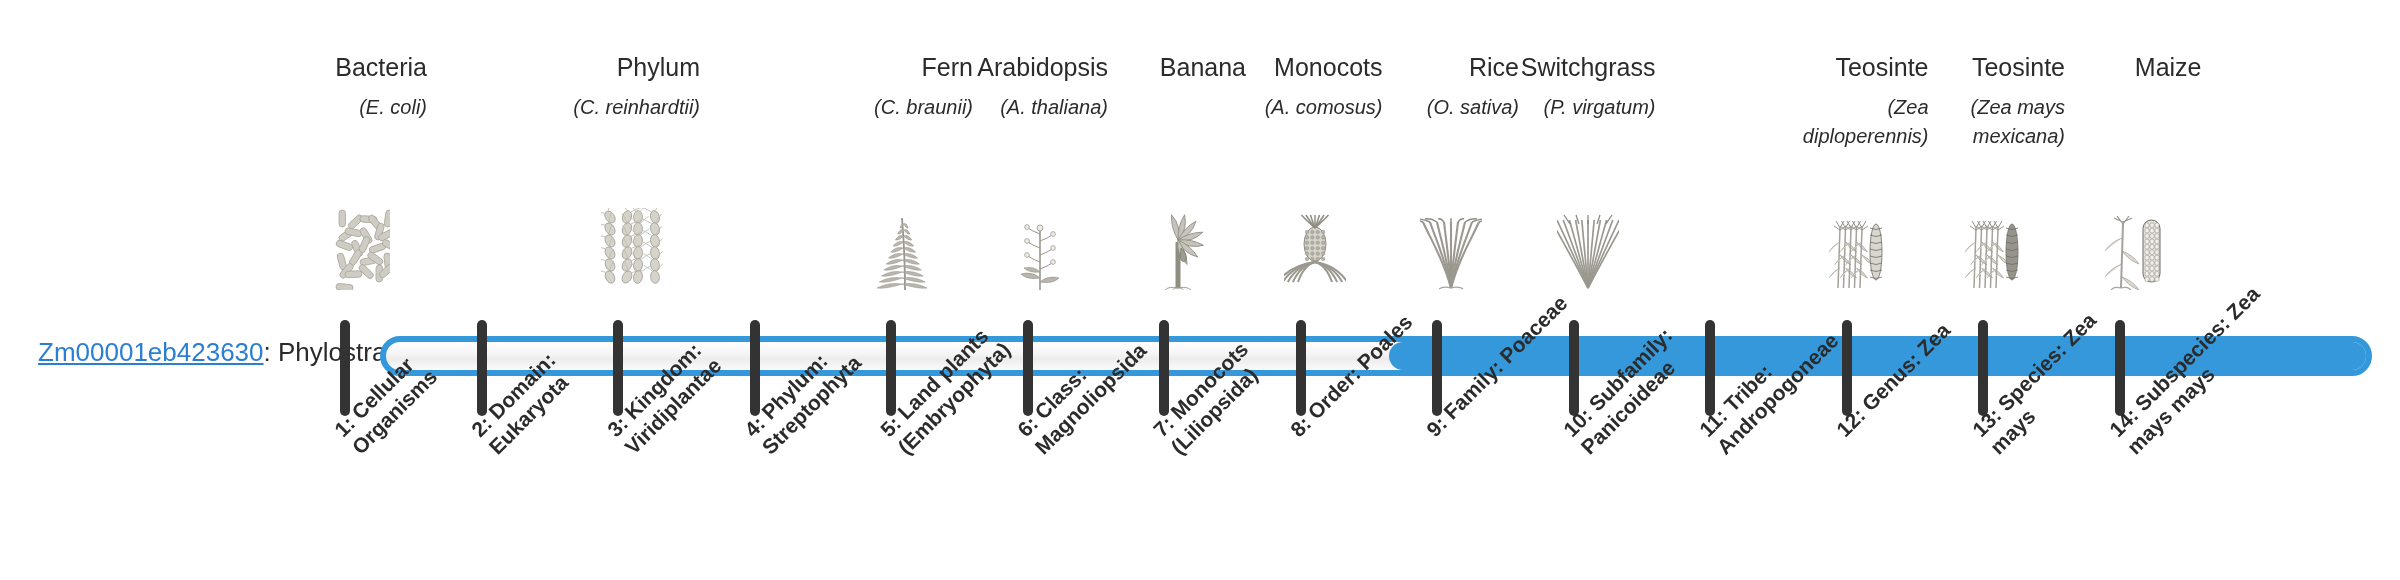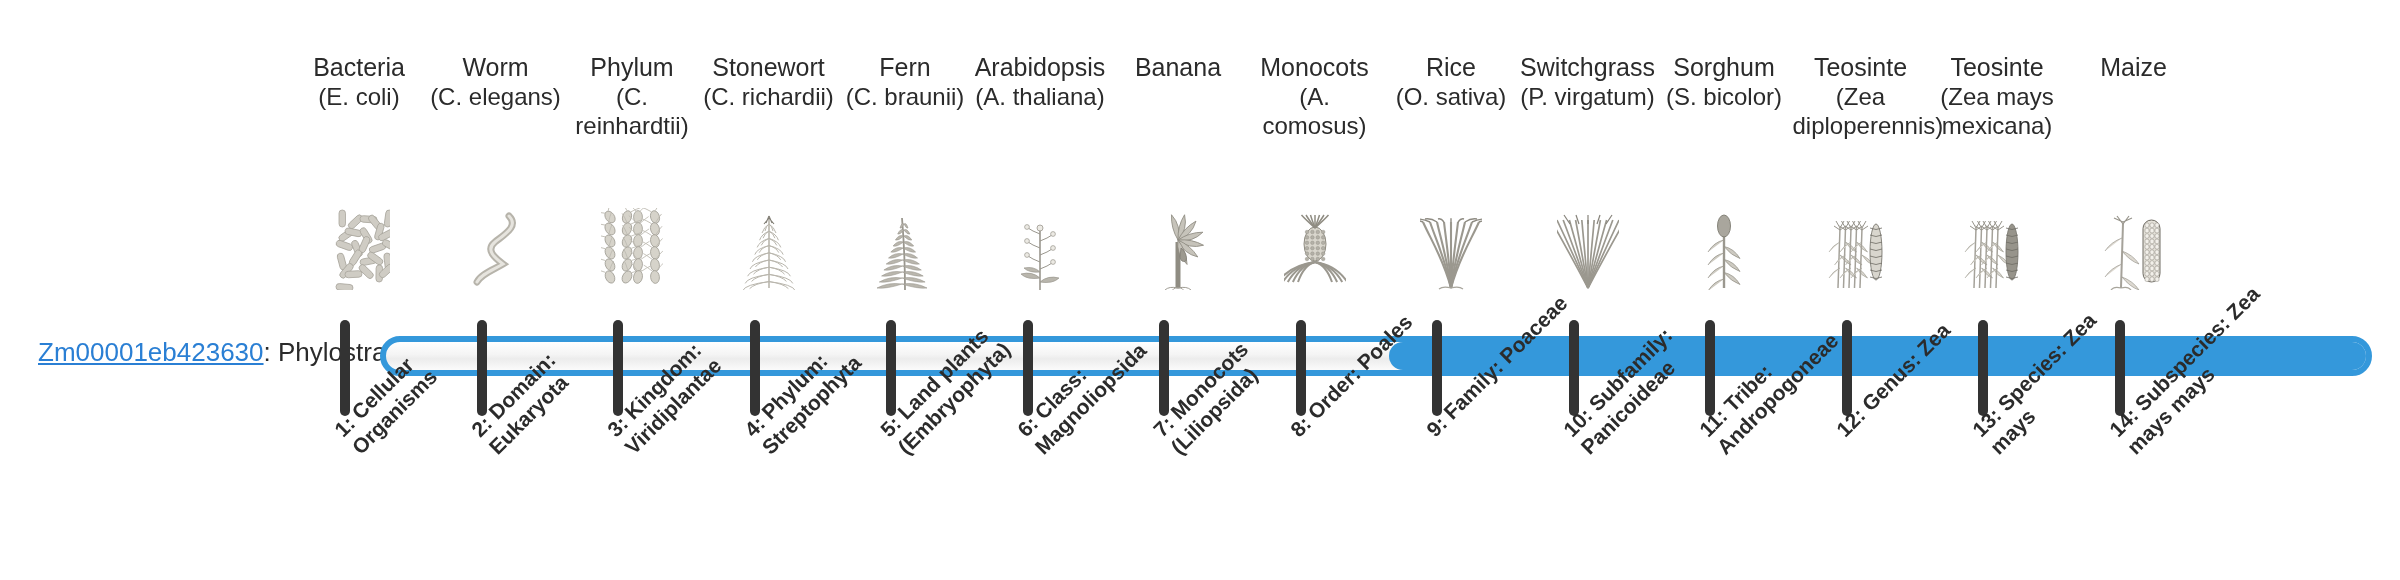--- a/index.html
+++ b/index.html
@@ -41,34 +41,36 @@
   #columns {
     position: absolute;
     left: 466px;
     top: 0px;
     width: 1906px;
     height: 320px;
   }
   .col {
     position: absolute;
     top: 0;
-    text-align: center;
+    text-align: right;
   }
   .common-name {
     font-size: 25px;
     line-height: 30px;
     color: #2b2b2b;
     margin-top: 52px;
     white-space: nowrap;
     overflow: visible;
   }
   .sci-name {
-    font-size: 24px;
+    font-size: 20px;
     line-height: 29px;
+    font-style: italic;
     color: #2b2b2b;
+    margin-top: 11px;
   }
   .organism-art {
     position: absolute;
     left: 0;
     right: 0;
     top: 172px;
     height: 118px;
     display: flex;
     align-items: flex-end;
     justify-content: center;
@@ -166,30 +168,20 @@
             <rect x="52" y="50" width="17" height="6.5" rx="3.2" fill="#cfccc4" stroke="#a9a69d" stroke-width="0.8" transform="rotate(83 60 53)"></rect>
             <rect x="10" y="60" width="17" height="6.5" rx="3.2" fill="#cfccc4" stroke="#a9a69d" stroke-width="0.8" transform="rotate(-50 18 63)"></rect>
             <rect x="17" y="63" width="17" height="6.5" rx="3.2" fill="#cfccc4" stroke="#a9a69d" stroke-width="0.8" transform="rotate(-3 25 66)"></rect>
             <rect x="30" y="60" width="17" height="6.5" rx="3.2" fill="#cfccc4" stroke="#a9a69d" stroke-width="0.8" transform="rotate(44 38 63)"></rect>
             <rect x="43" y="63" width="17" height="6.5" rx="3.2" fill="#cfccc4" stroke="#a9a69d" stroke-width="0.8" transform="rotate(-89 51 66)"></rect>
             <rect x="50" y="60" width="17" height="6.5" rx="3.2" fill="#cfccc4" stroke="#a9a69d" stroke-width="0.8" transform="rotate(-42 58 63)"></rect>
             <rect x="8" y="76" width="17" height="6.5" rx="3.2" fill="#cfccc4" stroke="#a9a69d" stroke-width="0.8" transform="rotate(5 16 79)"></rect>
           </svg>
         </div>
       </div>
-      <div class="col" style="left: -38.5px; width: 136px;">
-        <div class="common-name">Worm</div>
-        <div class="sci-name">(C. elegans)</div>
-        <div class="organism-art">
-          <svg width="62" height="82" viewBox="0 0 62 82">
-        <path d="M44 8 C54 18 40 26 30 34 C20 42 30 50 38 56 C28 62 16 66 12 74" fill="none" stroke="#b7b4ab" stroke-width="7" stroke-linecap="round"></path>
-        <path d="M44 8 C54 18 40 26 30 34 C20 42 30 50 38 56 C28 62 16 66 12 74" fill="none" stroke="#e6e4de" stroke-width="3" stroke-linecap="round"></path>
-      </svg>
-        </div>
-      </div>
       <div class="col" style="left: 98px; width: 136px;">
         <div class="common-name">Phylum</div>
         <div class="sci-name">(C. reinhardtii)</div>
         <div class="organism-art">
           <svg width="62" height="82" viewBox="0 0 62 82">
             <g transform="rotate(-35 9 9)">
           <ellipse cx="9" cy="9" rx="4.4" ry="6.4" fill="#d6d3ca" stroke="#a29f96" stroke-width="0.8"></ellipse>
           <path d="M7 3 q-5 -5 -8 -7" stroke="#bdbab1" stroke-width="0.8" fill="none"></path>
           <path d="M11 3 q5 -5 8 -7" stroke="#bdbab1" stroke-width="0.8" fill="none"></path>
         </g>
@@ -301,48 +293,20 @@
             <g transform="rotate(11 37 69)">
           <ellipse cx="37" cy="69" rx="4.4" ry="6.4" fill="#d6d3ca" stroke="#a29f96" stroke-width="0.8"></ellipse>
           <path d="M35 63 q-5 -5 -8 -7" stroke="#bdbab1" stroke-width="0.8" fill="none"></path>
           <path d="M39 63 q5 -5 8 -7" stroke="#bdbab1" stroke-width="0.8" fill="none"></path>
         </g>
             <g transform="rotate(-6 54 69)">
           <ellipse cx="54" cy="69" rx="4.4" ry="6.4" fill="#d6d3ca" stroke="#a29f96" stroke-width="0.8"></ellipse>
           <path d="M52 63 q-5 -5 -8 -7" stroke="#bdbab1" stroke-width="0.8" fill="none"></path>
           <path d="M56 63 q5 -5 8 -7" stroke="#bdbab1" stroke-width="0.8" fill="none"></path>
         </g>
-          </svg>
-        </div>
-      </div>
-      <div class="col" style="left: 234.5px; width: 136px;">
-        <div class="common-name">Stonewort</div>
-        <div class="sci-name">(C. richardii)</div>
-        <div class="organism-art">
-          <svg width="62" height="82" viewBox="0 0 62 82">
-            <path d="M31 80 L31 10" stroke="#b9b6ad" stroke-width="1.6" fill="none"></path>
-            <path d="M31 16 q-5 3 -7 9 M31 16 q5 3 7 9
-                      M31 16 q-3 2 -4 7 M31 16 q3 2 4 7" stroke="#b9b6ad" stroke-width="1" fill="none"></path>
-            <path d="M31 23.2 q-7.4 3 -9.4 9 M31 23.2 q7.4 3 9.4 9
-                      M31 23.2 q-4.44 2 -5.920000000000001 7 M31 23.2 q4.44 2 5.920000000000001 7" stroke="#b9b6ad" stroke-width="1" fill="none"></path>
-            <path d="M31 30.4 q-9.8 3 -11.8 9 M31 30.4 q9.8 3 11.8 9
-                      M31 30.4 q-5.88 2 -7.840000000000001 7 M31 30.4 q5.88 2 7.840000000000001 7" stroke="#b9b6ad" stroke-width="1" fill="none"></path>
-            <path d="M31 37.6 q-12.2 3 -14.2 9 M31 37.6 q12.2 3 14.2 9
-                      M31 37.6 q-7.319999999999999 2 -9.76 7 M31 37.6 q7.319999999999999 2 9.76 7" stroke="#b9b6ad" stroke-width="1" fill="none"></path>
-            <path d="M31 44.8 q-14.6 3 -16.6 9 M31 44.8 q14.6 3 16.6 9
-                      M31 44.8 q-8.76 2 -11.68 7 M31 44.8 q8.76 2 11.68 7" stroke="#b9b6ad" stroke-width="1" fill="none"></path>
-            <path d="M31 52 q-17 3 -19 9 M31 52 q17 3 19 9
-                      M31 52 q-10.2 2 -13.600000000000001 7 M31 52 q10.2 2 13.600000000000001 7" stroke="#b9b6ad" stroke-width="1" fill="none"></path>
-            <path d="M31 59.2 q-19.4 3 -21.4 9 M31 59.2 q19.4 3 21.4 9
-                      M31 59.2 q-11.639999999999999 2 -15.52 7 M31 59.2 q11.639999999999999 2 15.52 7" stroke="#b9b6ad" stroke-width="1" fill="none"></path>
-            <path d="M31 66.4 q-21.8 3 -23.8 9 M31 66.4 q21.8 3 23.8 9
-                      M31 66.4 q-13.08 2 -17.44 7 M31 66.4 q13.08 2 17.44 7" stroke="#b9b6ad" stroke-width="1" fill="none"></path>
-            <path d="M31 73.6 q-24.2 3 -26.2 9 M31 73.6 q24.2 3 26.2 9
-                      M31 73.6 q-14.52 2 -19.36 7 M31 73.6 q14.52 2 19.36 7" stroke="#b9b6ad" stroke-width="1" fill="none"></path>
-            <path d="M31 10 l-5 6 M31 10 l5 6 M31 8 l-3 7 M31 8 l3 7" stroke="#807d74" stroke-width="1.1" fill="none"></path>
           </svg>
         </div>
       </div>
       <div class="col" style="left: 371px; width: 136px;">
         <div class="common-name">Fern</div>
         <div class="sci-name">(C. braunii)</div>
         <div class="organism-art">
           <svg width="62" height="82" viewBox="0 0 62 82">
             <path d="M31 82 C31 60 30 34 28 10" stroke="#9a978e" stroke-width="1.8" fill="none"></path>
             <path d="M30 16 q-2.2 -2 -4 4 q1.6 1 4 -4" fill="#b9b6ad" stroke="#9a978e" stroke-width="0.6"></path>
@@ -517,37 +481,20 @@
             <path d="M31 80 Q37 46 43.4 12" stroke="#9b988f" stroke-width="1.7" fill="none"></path>
             <path d="M31 80 Q40 46 49.6 12" stroke="#9b988f" stroke-width="1.7" fill="none"></path>
             <path d="M31 80 Q43 46 55.8 12" stroke="#9b988f" stroke-width="1.7" fill="none"></path>
             <path d="M31 80 Q46 46 62 12" stroke="#9b988f" stroke-width="1.7" fill="none"></path>
             <path d="M31 80 Q49 46 68.2 12" stroke="#9b988f" stroke-width="1.7" fill="none"></path>
             <path d="M13 16 q-4 -6 -6 -9" stroke="#86837a" stroke-width="1.2" fill="none"></path>
             <path d="M22 16 q-2 -6 -3 -9" stroke="#86837a" stroke-width="1.2" fill="none"></path>
             <path d="M31 16 q0 -6 0 -9" stroke="#86837a" stroke-width="1.2" fill="none"></path>
             <path d="M40 16 q2 -6 3 -9" stroke="#86837a" stroke-width="1.2" fill="none"></path>
             <path d="M49 16 q4 -6 6 -9" stroke="#86837a" stroke-width="1.2" fill="none"></path>
-          </svg>
-        </div>
-      </div>
-      <div class="col" style="left: 1190px; width: 136px;">
-        <div class="common-name">Sorghum</div>
-        <div class="sci-name">(S. bicolor)</div>
-        <div class="organism-art">
-          <svg width="62" height="82" viewBox="0 0 62 82">
-            <path d="M31 80 L31 26" stroke="#9b988f" stroke-width="2.4" fill="none"></path>
-            <ellipse cx="31" cy="18" rx="6.5" ry="11" fill="#a9a69d" stroke="#7d7a71" stroke-width="0.9"></ellipse>
-            <path d="M31 32 q-10 2 -16 12 q--9 -3 --16 -12 z" fill="#cdcac1" stroke="#8f8c82" stroke-width="0.7"></path>
-            <path d="M31 38.5 q10 2 16 12 q-9 -3 -16 -12 z" fill="#cdcac1" stroke="#8f8c82" stroke-width="0.7"></path>
-            <path d="M31 45 q-10 2 -16 12 q--9 -3 --16 -12 z" fill="#cdcac1" stroke="#8f8c82" stroke-width="0.7"></path>
-            <path d="M31 51.5 q10 2 16 12 q-9 -3 -16 -12 z" fill="#cdcac1" stroke="#8f8c82" stroke-width="0.7"></path>
-            <path d="M31 58 q-10 2 -16 12 q--9 -3 --16 -12 z" fill="#cdcac1" stroke="#8f8c82" stroke-width="0.7"></path>
-            <path d="M31 64.5 q10 2 16 12 q-9 -3 -16 -12 z" fill="#cdcac1" stroke="#8f8c82" stroke-width="0.7"></path>
-            <path d="M31 71 q-10 2 -16 12 q--9 -3 --16 -12 z" fill="#cdcac1" stroke="#8f8c82" stroke-width="0.7"></path>
           </svg>
         </div>
       </div>
       <div class="col" style="left: 1326.5px; width: 136px;">
         <div class="common-name">Teosinte</div>
         <div class="sci-name">(Zea diploperennis)</div>
         <div class="organism-art">
           <svg width="66" height="82" viewBox="0 0 66 82">
             <path d="M10 80 L12 20" stroke="#a5a29a" stroke-width="1.5" fill="none"></path>
             <path d="M12 20 l-4 -7 M12 20 l4 -7 M12 22 l-6 -4 M12 22 l6 -4" stroke="#97948b" stroke-width="1" fill="none"></path>

